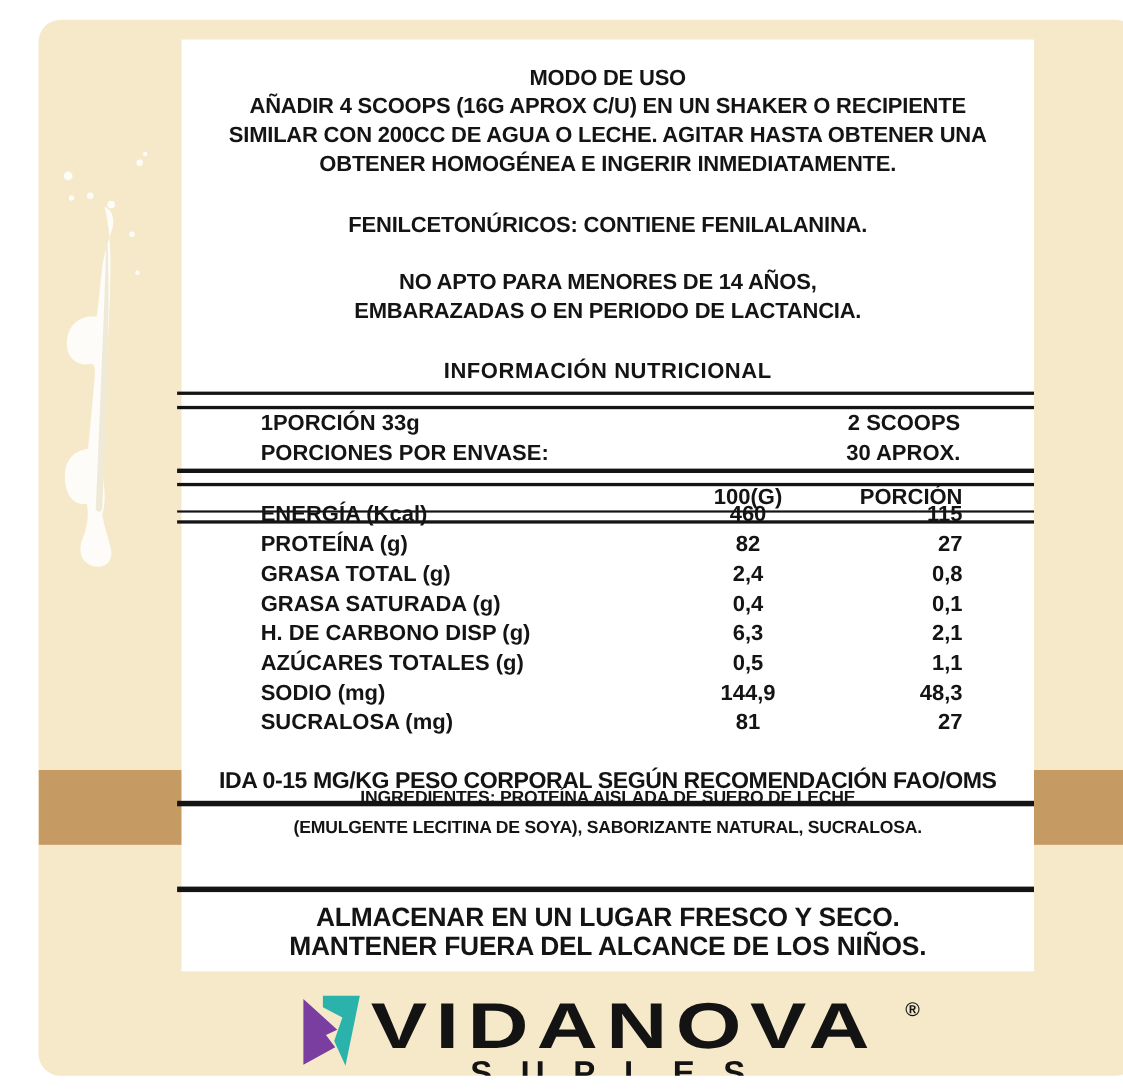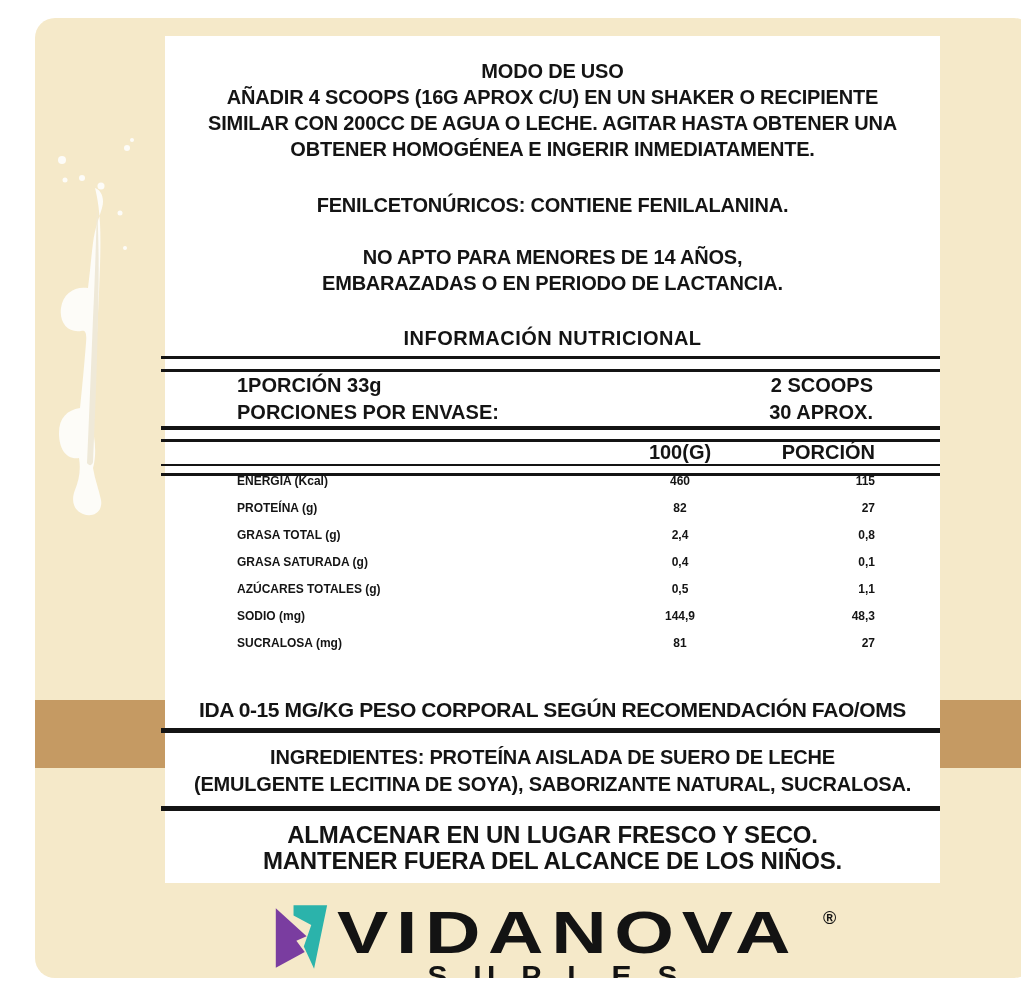--- a/index.html
+++ b/index.html
@@ -47,23 +47,23 @@
   .rule-d{ top:692px; } .rule-e{ top:770px; }
   .serving{ position:absolute; top:336px; left:0; width:100%; font-size:20px; line-height:27px; }
   .serving-row{ display:grid; grid-template-columns:72px 1fr auto 67px; }
   .serving-row .lab{ grid-column:2; text-align:left; }
   .serving-row .val{ grid-column:3; text-align:center;margin-left:14px; }
   .colhead{ position:absolute; top:404px; left:0; width:100%; font-size:20px; line-height:24px; }
   .grid-row{ display:grid; grid-template-columns:72px 1fr 130px 130px 65px; }
   .grid-row .lab{ grid-column:2; text-align:left; }
   .grid-row .c1 { grid-column:3; text-align:center; }
   .grid-row .c2 { grid-column:4; text-align:right; }
-  .datarows{ position:absolute; top:432px; left:0; width:100%; font-size:12px; line-height:27px; }
+  .datarows{ position:absolute; top:419px; left:0; width:100%; font-size:20px; line-height:27px; }
   .ida{ top:662px; font-size:21px; line-height:24px; letter-spacing:-0.4px; }
-  .ingredients{ top:708px; font-size:20px; line-height:27px; }
+  .ingredients{ top:676px; font-size:16px; line-height:27px; }
   .storage{ top:786px; font-size:24px; line-height:26px; }
   .brand-icon{ position:absolute; left:238px; top:884px; width:56px; height:72px; }
   .brand-word{
     position:absolute; left:302px; top:886px; font-size:60px; line-height:60px;
     letter-spacing:6px; transform:scale(1.28,0.98); transform-origin:left top;
     white-space:nowrap; color:#131313;
   }
   .brand-reg{ position:absolute; left:788px; top:890px; font-size:18px; }
   .brand-sub{
     position:absolute; left:130px; top:942px; width:775px; text-align:center;
@@ -159,20 +159,25 @@
           <span class="lab">GRASA TOTAL (g)</span>
           <span class="c1">2,4</span>
           <span class="c2">0,8</span>
         </div>
         <div class="grid-row">
           <span class="lab">GRASA SATURADA (g)</span>
           <span class="c1">0,4</span>
           <span class="c2">0,1</span>
         </div>
         <div class="grid-row">
+          <span class="lab">H. DE CARBONO DISP (g)</span>
+          <span class="c1">6,3</span>
+          <span class="c2">2,1</span>
+        </div>
+        <div class="grid-row">
           <span class="lab">AZÚCARES TOTALES (g)</span>
           <span class="c1">0,5</span>
           <span class="c2">1,1</span>
         </div>
         <div class="grid-row">
           <span class="lab">SODIO (mg)</span>
           <span class="c1">144,9</span>
           <span class="c2">48,3</span>
         </div>
         <div class="grid-row">

